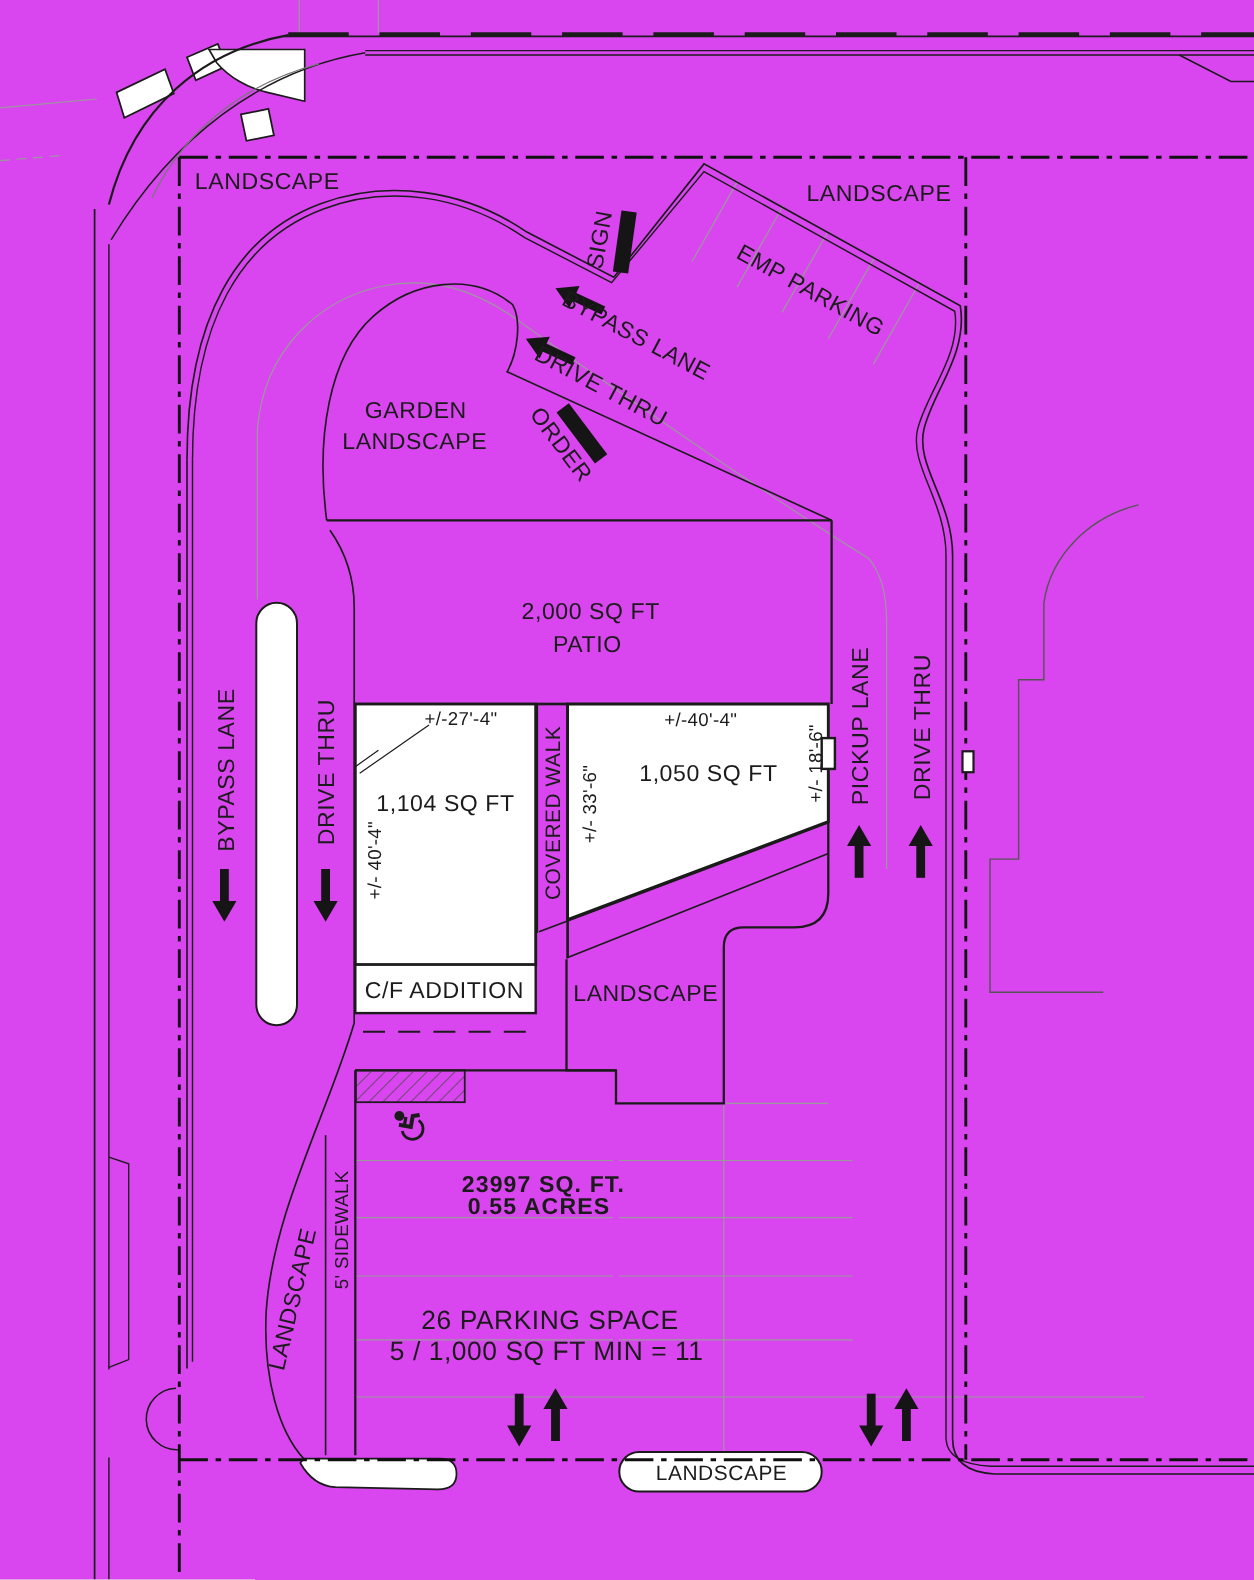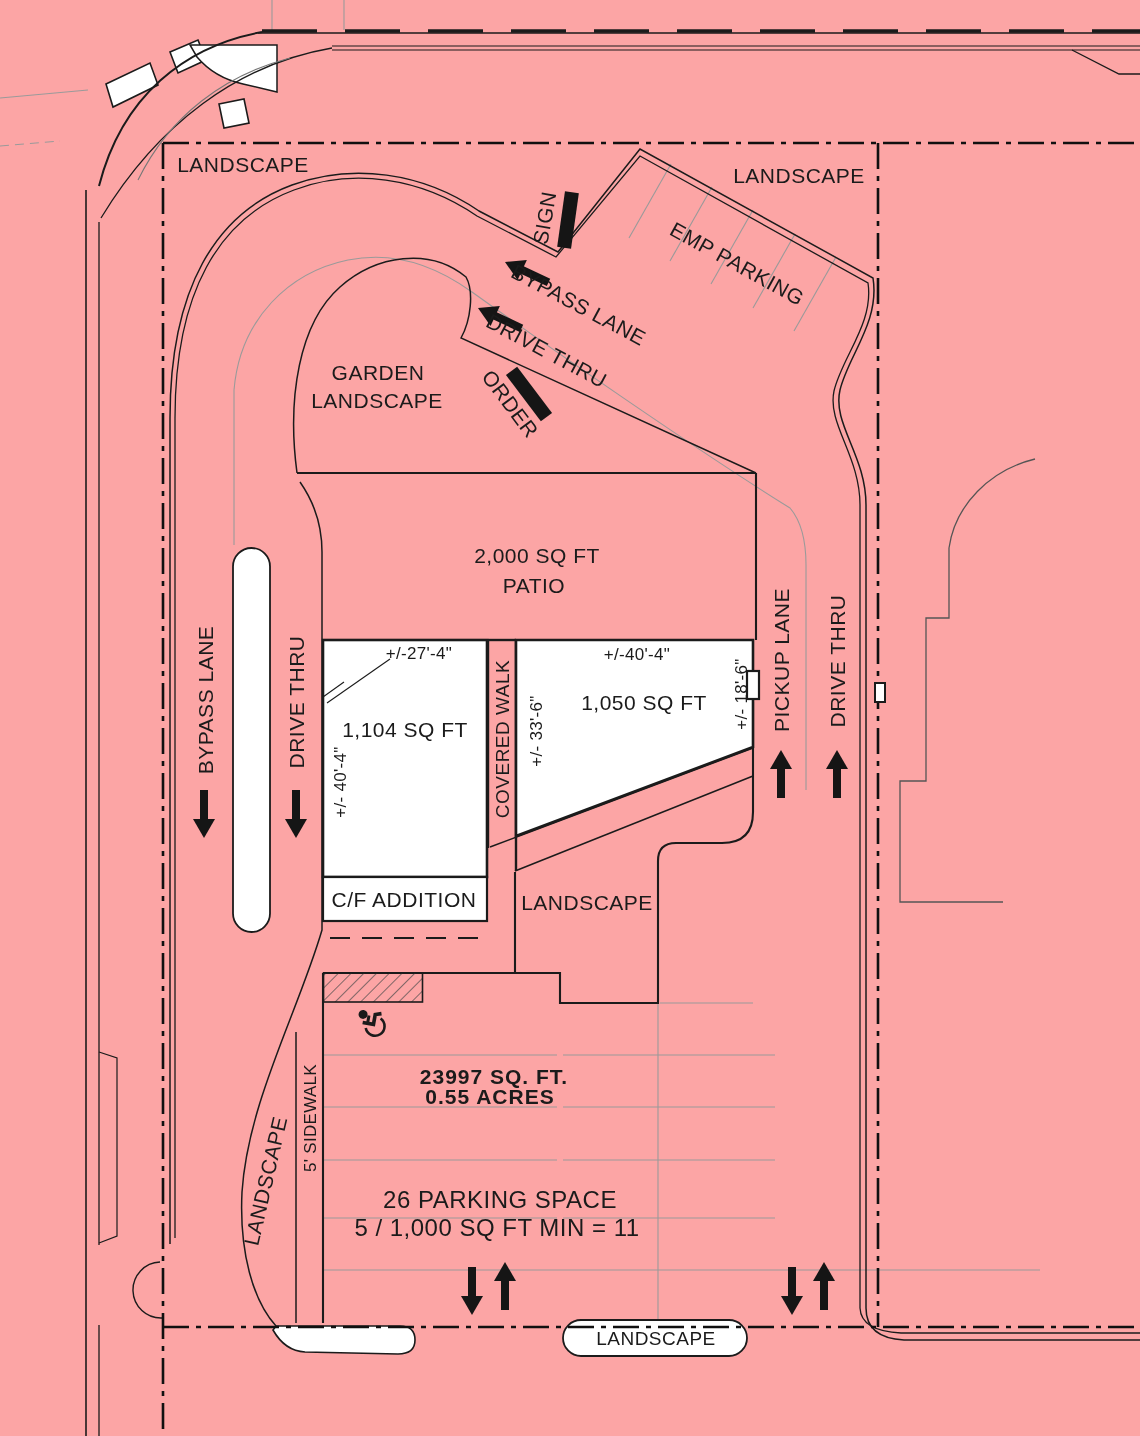--- a/index.html
+++ b/index.html
@@ -1,16 +1,16 @@
 <!DOCTYPE html>
 <html><head>
 <meta charset="utf-8">
 <style>
   html,body{margin:0;padding:0;background:#e8e8e8;}
-  .sheet{position:relative;width:1140px;height:1436px;background:#fca5a5;overflow:hidden;
+  .sheet{position:relative;width:1140px;height:1436px;background:#d946ef;overflow:hidden;
          font-family:"Liberation Sans", sans-serif;}
   svg{position:absolute;left:0;top:0;}
   text{fill:#1b1b1b;font-family:"Liberation Sans", sans-serif;letter-spacing:.5px;}
   .lbl{font-size:21px;}
   .lbl-sm{font-size:19px;}
   .dim{font-size:17px;letter-spacing:.3px;}
   .big{font-size:24px;}
   .site{font-size:21px;font-weight:bold;letter-spacing:1px;}
 </style>
 </head>

